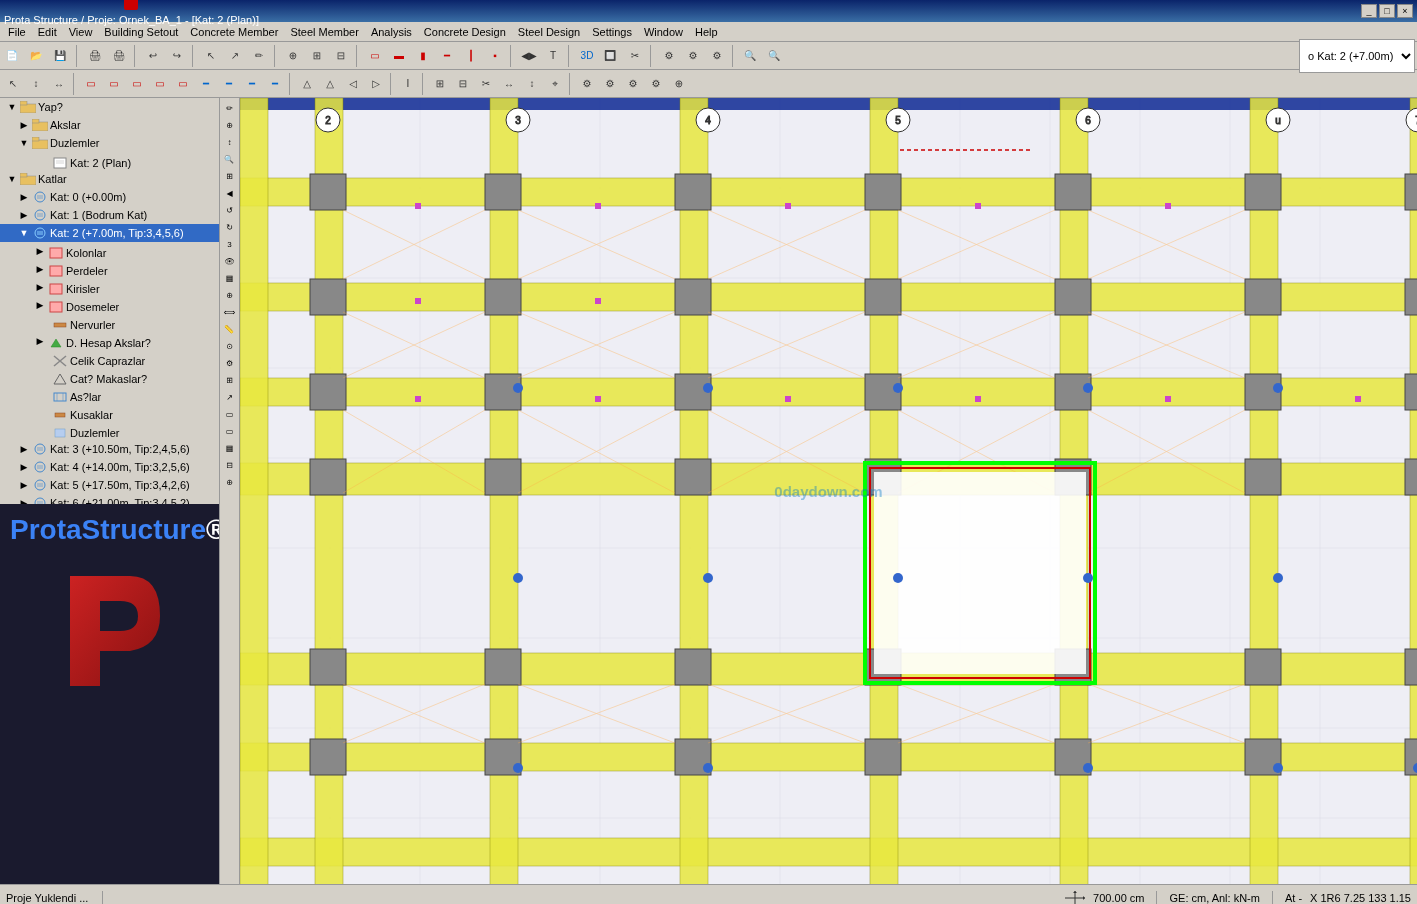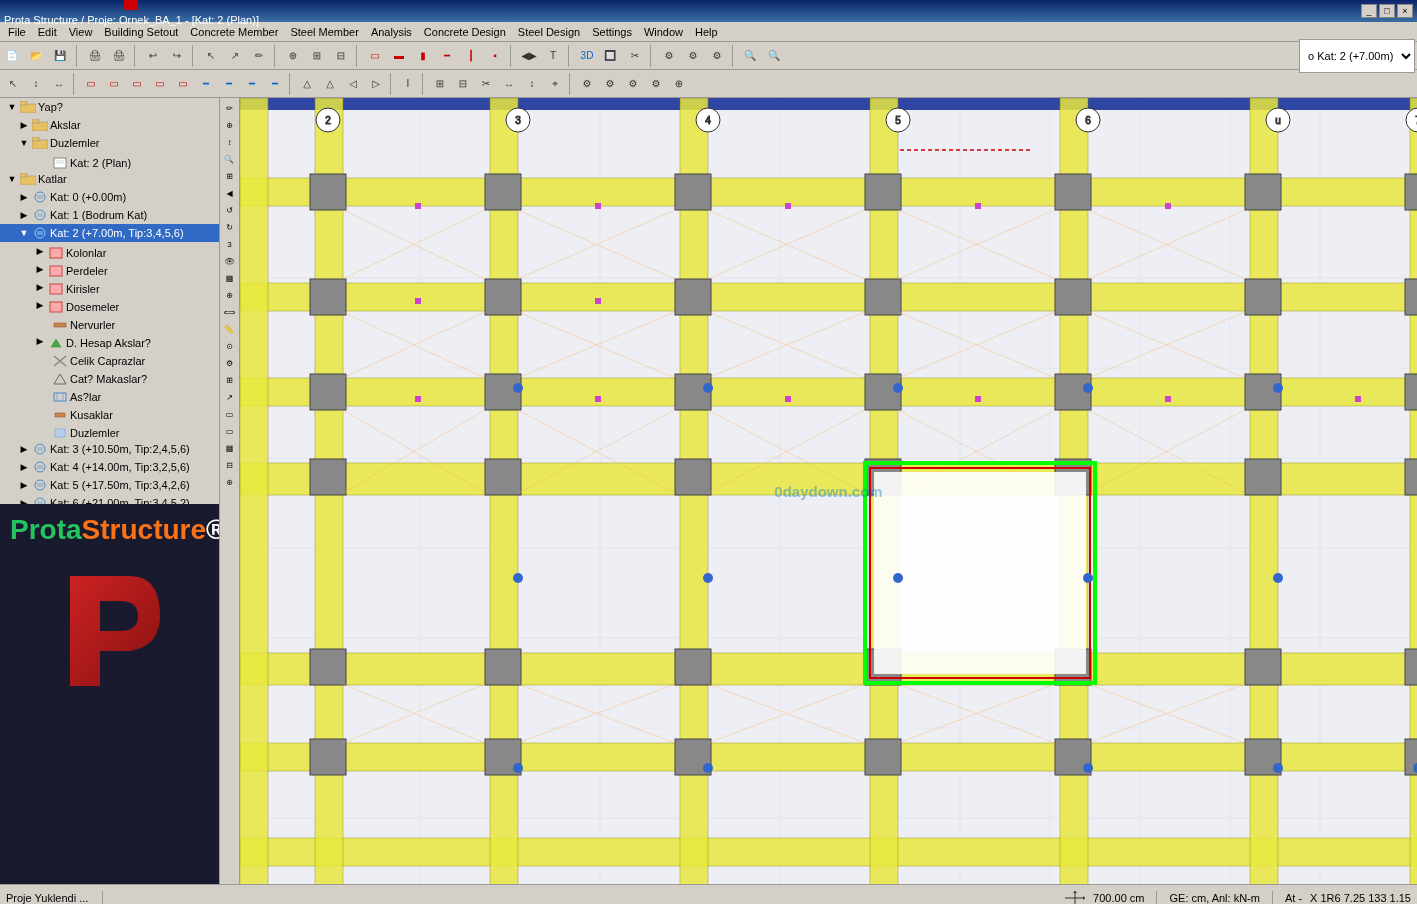--- a/index.html
+++ b/index.html
@@ -102,21 +102,21 @@
     .indent2 { padding-left: 32px; align-items: flex-end; }
 
     
     #about-panel {
       background: #1a1a2e;
       color: white;
       padding: 10px;
       min-height: 380px;
     }
     #about-panel .brand { font-size: 28px; font-weight: bold; margin-bottom: 10px; }
-    #about-panel .brand span { color: #22c55e; }
+    #about-panel .brand span { color: #3b82f6; }
     #logo-container {
       display: flex;
       justify-content: center;
       margin: 10px 0;
     }
     .logo-svg { width: 140px; height: 140px; }
 
     #about-panel .license-info { font-size: 11px; color: #ccc; margin-top: 10px; line-height: 1.6; }
 
     
@@ -495,21 +495,21 @@
             <circle cx="7" cy="6" r="5" fill="none" stroke="#4488cc" stroke-width="1"></circle>
             <rect x="4" y="4" width="6" height="4" fill="#4488cc" opacity="0.3"></rect>
           </svg>
         <span>Kat: 6 (+21.00m, Tip:3,4,5,2)</span>
       </div>
 
     </div>
 
     <div id="about-panel">
       <div class="brand">
-        <span>Prota</span><span style="color:#f97316;">Structure</span>®
+        <span>Prota</span><span style="color:#3b82f6;">Structure</span>®
       </div>
 
       <div id="logo-container">
         <svg class="logo-svg" viewBox="0 0 140 140">
 
           <defs>
             <linearGradient id="redGrad" x1="0" y1="0" x2="1" y2="1">
               <stop offset="0%" stop-color="#cc2222"></stop>
               <stop offset="100%" stop-color="#881111"></stop>
             </linearGradient>

